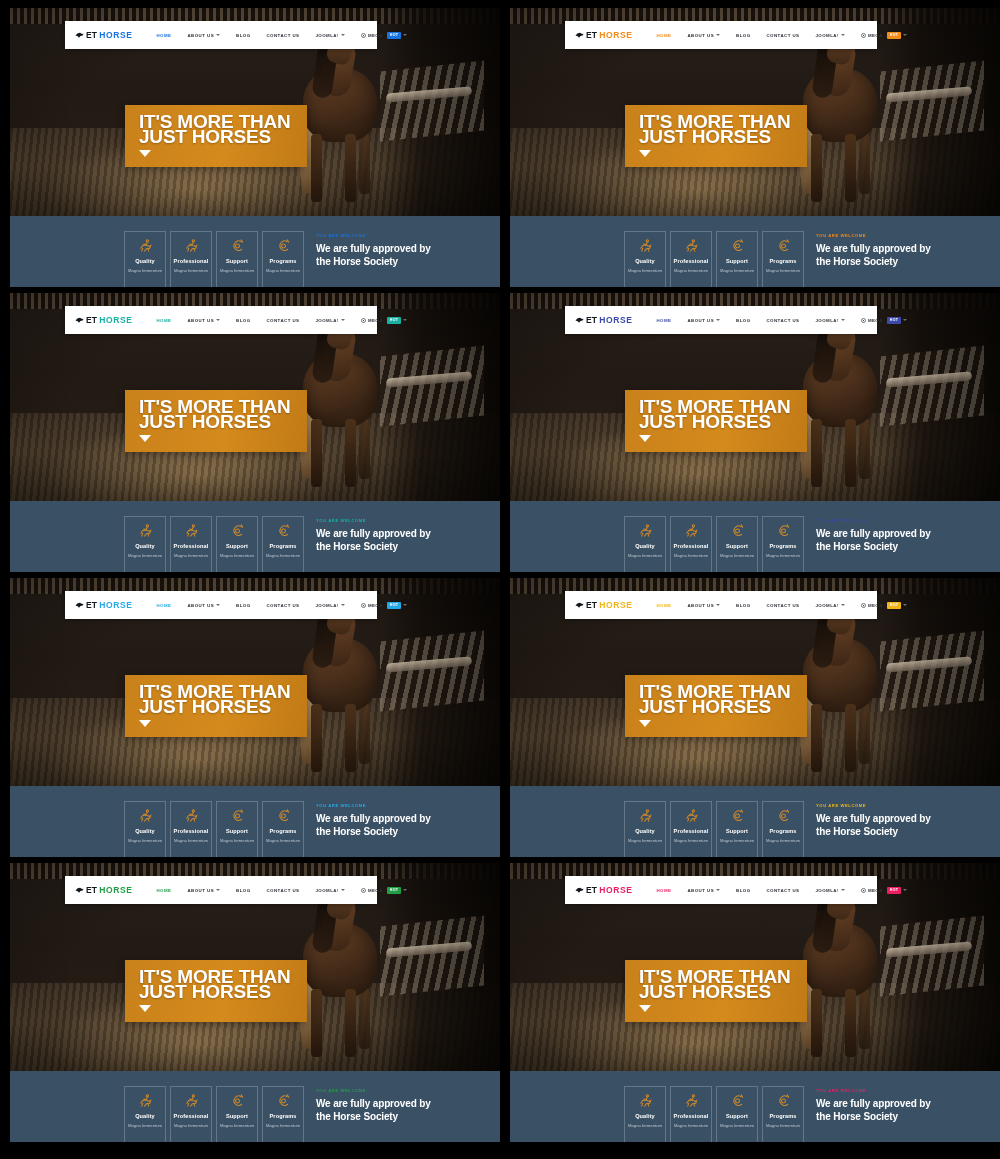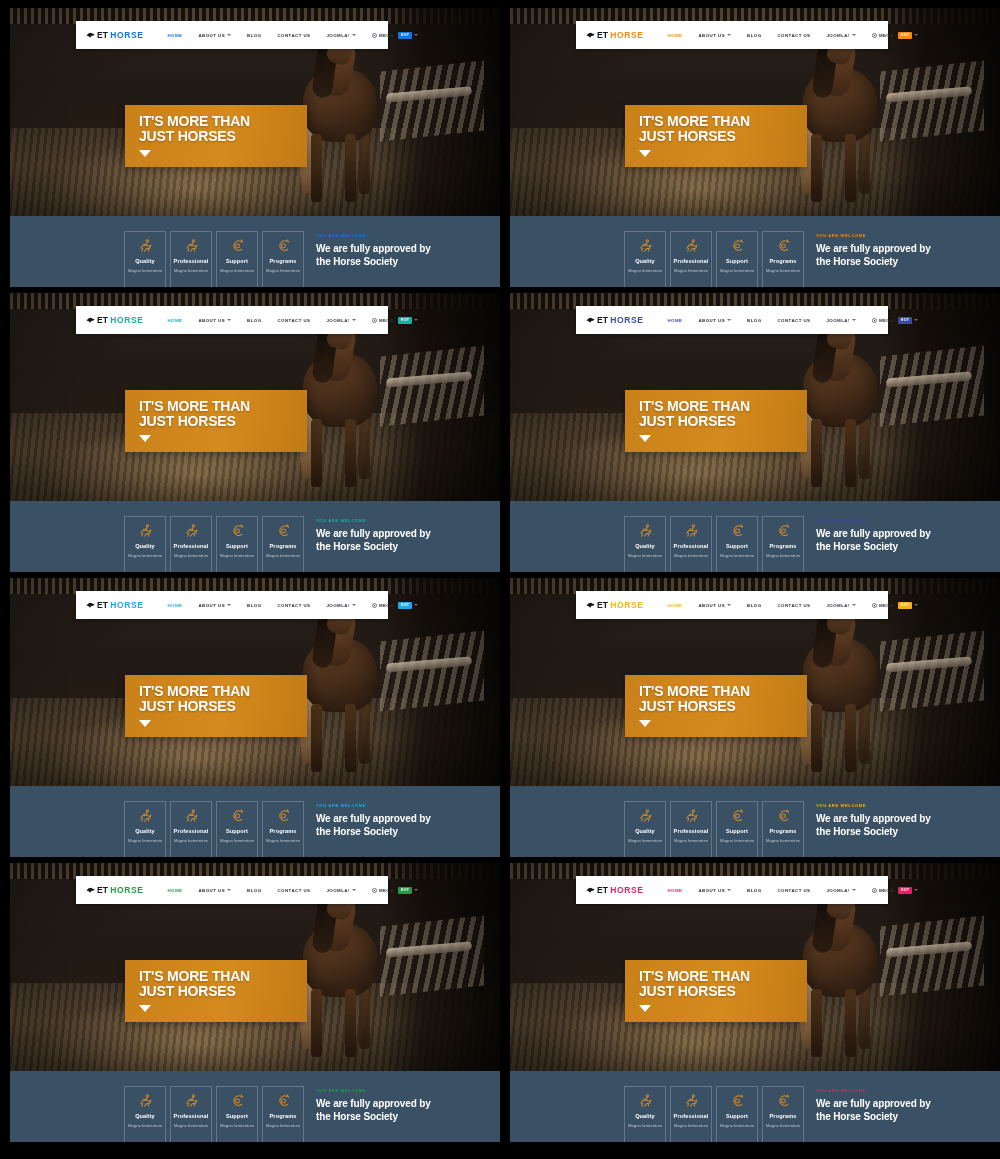--- a/index.html
+++ b/index.html
@@ -105,21 +105,21 @@
     background:linear-gradient(180deg,#caa877,#6a4c2c);
     transform:rotate(-4deg);opacity:.9;
   }
   .vignette{
     position:absolute;inset:0;height:208px;
     background:radial-gradient(ellipse 90% 85% at 45% 50%, rgba(0,0,0,0) 35%, rgba(0,0,0,.62) 100%);
   }
 
   
   .hdr{
-    position:absolute;left:66px;top:13px;width:312px;height:28px;
+    position:absolute;left:55px;top:13px;width:312px;height:28px;
     background:#fff;display:flex;align-items:center;
     box-shadow:0 1px 4px rgba(0,0,0,.35);
     z-index:5;
   }
   .logo{display:flex;align-items:center;gap:2px;margin-left:10px;}
   .logo-ico{width:9px;height:8px;flex:none;}
   .logo-et{font-size:8.5px;font-weight:bold;color:#14181d;letter-spacing:.2px;}
   .logo-horse{font-size:8.5px;font-weight:bold;letter-spacing:.6px;}
   .nav{display:flex;align-items:center;gap:0;margin-left:16px;}
   .nav a{
@@ -133,21 +133,21 @@
     padding:1.5px 3px;border-radius:1px;letter-spacing:.2px;margin-left:2px;
   }
 
   
   .slogan{
     position:absolute;left:115px;top:97px;width:182px;height:62px;
     background:linear-gradient(100deg,#c9811a 0%,#d58a1c 55%,#c17a16 100%);
     z-index:4;box-shadow:0 2px 8px rgba(0,0,0,.35);
   }
   .slogan .t{
-    color:#fff;font-weight:bold;font-size:14px;line-height:15px;
+    color:#fff;font-weight:bold;font-size:19px;line-height:15px;
     letter-spacing:-.2px;margin:9px 0 0 14px;
     text-shadow:0 1px 2px rgba(0,0,0,.28);
   }
   .arrow{
     margin:6px 0 0 14px;width:0;height:0;
     border-left:6px solid transparent;border-right:6px solid transparent;
     border-top:7px solid #fff;
   }
 
   

